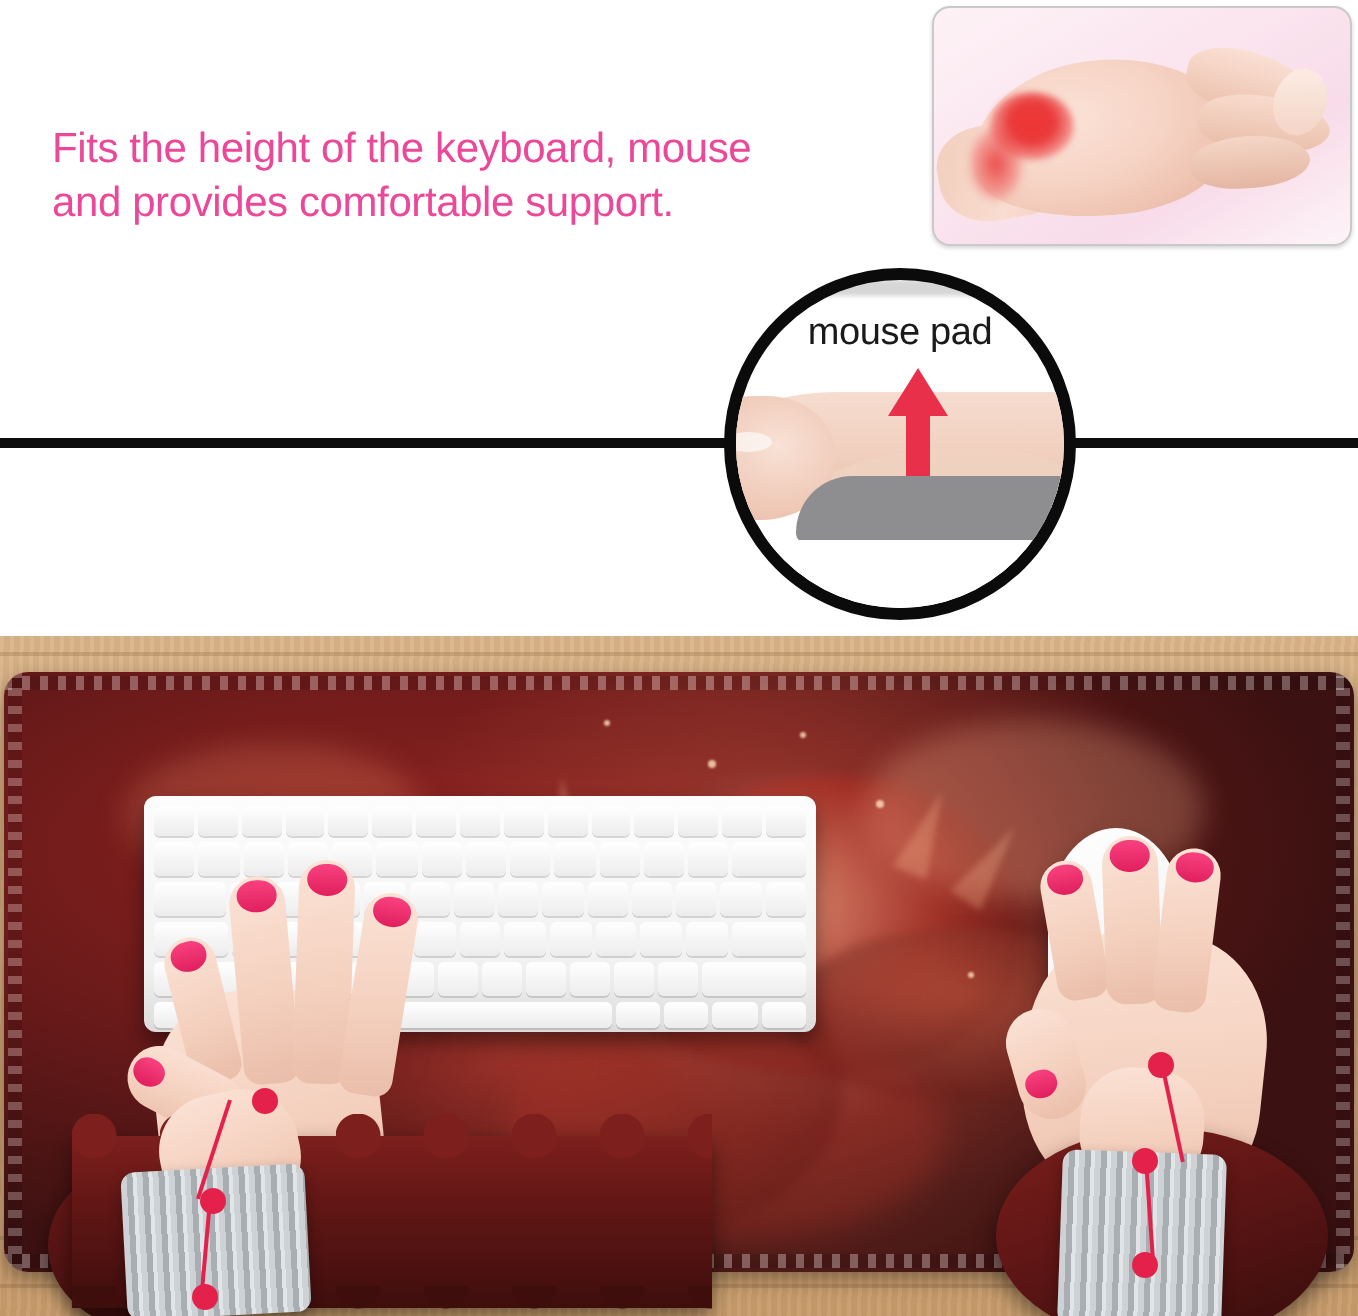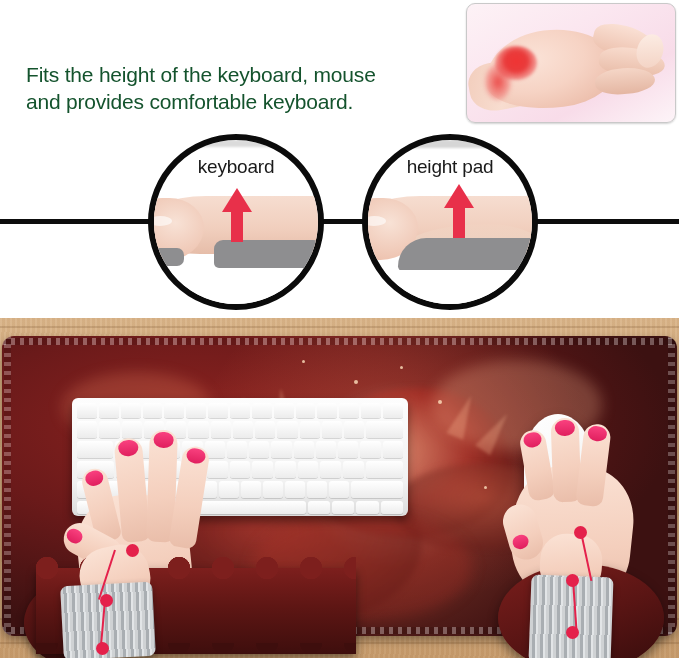--- a/index.html
+++ b/index.html
@@ -4,21 +4,21 @@
 <style>
   html,body{margin:0;padding:0;background:#fff;}
   body{width:679px;height:658px;overflow:hidden;
        font-family:"Liberation Sans","DejaVu Sans",sans-serif;}
   #page{position:relative;width:679px;height:658px;background:#ffffff;overflow:hidden;}
 
   
   #headline{position:absolute;left:23px;top:10px;font-size:37px;font-weight:bold;
             color:#E87A26;letter-spacing:-0.4px;line-height:1.1;white-space:nowrap;}
   #subcopy{position:absolute;left:26px;top:62px;width:430px;font-size:21px;
-           color:#14532d;line-height:1.27;letter-spacing:-0.2px;}
+           color:#ec4899;line-height:1.27;letter-spacing:-0.2px;}
   #subcopy div{white-space:nowrap;}
 
   
   #inset{position:absolute;left:466px;top:3px;width:208px;height:118px;
          border-radius:9px;border:1px solid #c9c9c9;overflow:hidden;
          box-shadow:0 1px 2px rgba(0,0,0,.18);
          background:linear-gradient(150deg,#fdf2f6 0%,#fbe7f0 35%,#f8dce9 70%,#fdf4f8 100%);}
   .inset-hand{position:absolute;}
   
   .ih-palm{left:18px;top:26px;width:132px;height:78px;border-radius:48% 52% 44% 56%/60% 55% 45% 40%;
@@ -194,64 +194,50 @@
       opacity:.22;font-size:8px;color:#6b4a28;text-align:center;line-height:1.05;
       font-family:"Liberation Serif",serif;}
 </style>
 </head>
 <body>
 
 <div id="page">
 
   <div id="subcopy">
     <div>Fits the height of the keyboard, mouse</div>
-    <div>and provides comfortable keyboard.</div>
+    <div>and provides comfortable support.</div>
   </div>
 
   <div id="inset">
     <div class="inset-hand ih-wrist"></div>
     <div class="inset-hand ih-palm"></div>
     <div class="inset-hand ih-f1"></div>
     <div class="inset-hand ih-f2"></div>
     <div class="inset-hand ih-f3"></div>
     <div class="inset-hand ih-thumbtip"></div>
     <div class="inset-hand ih-pain2"></div>
     <div class="inset-hand ih-pain"></div>
   </div>
 
   <div id="rule"></div>
 
-  <div class="callout" id="callout-kb">
-    <div class="co-arm"></div>
-    <div class="co-fist"></div>
-    <div class="co-knuck"></div>
-    <div class="co-rest" id="kb-rest-side"></div>
-    <div class="co-rest" id="kb-rest-main"></div>
-    <div id="kb-rest-shadow"></div>
-    <div class="arrow" id="kb-arrow">
-      <div class="shaft"></div>
-      <div class="head"></div>
-    </div>
-    <div class="co-white-bottom"></div>
-    <div class="co-label">keyboard</div>
-  </div>
 
   <div class="callout" id="callout-mp">
     <div class="co-arm"></div>
     <div class="co-bump"></div>
     <div class="co-fist"></div>
     <div class="co-knuck"></div>
     <div class="co-rest" id="mp-rest-main"></div>
     <div id="mp-rest-shadow"></div>
     <div class="arrow" id="mp-arrow">
       <div class="shaft"></div>
       <div class="head"></div>
     </div>
     <div class="co-white-bottom"></div>
-    <div class="co-label">height pad</div>
+    <div class="co-label">mouse pad</div>
   </div>
 
   <div id="photo">
 
     <div class="plank" style="top:8px;"></div>
     <div class="plank" style="top:300px;"></div>
     <div class="plank" style="top:324px;"></div>
 
     <div id="mat">
       <div class="dragon" id="dr-body"></div>

